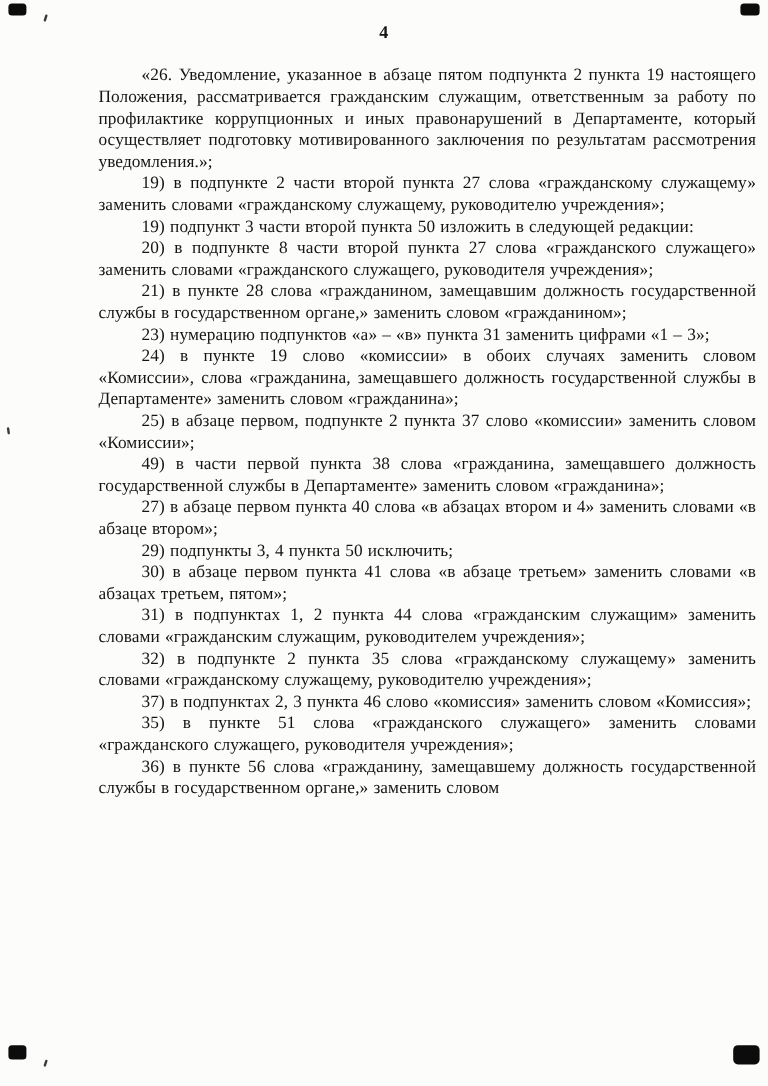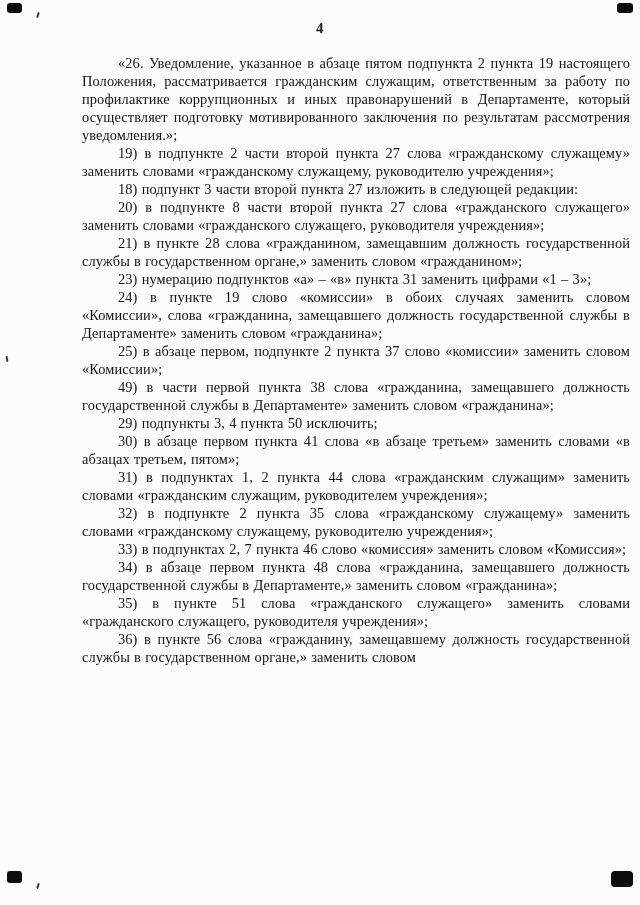--- a/index.html
+++ b/index.html
@@ -75,30 +75,30 @@
   <div class="scan-mark br"></div>
   <div class="speck s1"></div>
   <div class="speck s2"></div>
   <div class="speck s3"></div>
 
   <div class="page-number">4</div>
 
   <div class="text-block">
       <p class="para">«26. Уведомление, указанное в абзаце пятом подпункта 2 пункта 19 настоящего Положения, рассматривается гражданским служащим, ответственным за работу по профилактике коррупционных и иных правонарушений в Департаменте, который осуществляет подготовку мотивированного заключения по результатам рассмотрения уведомления.»;</p>
       <p class="para">19) в подпункте 2 части второй пункта 27 слова «гражданскому служащему» заменить словами «гражданскому служащему, руководителю учреждения»;</p>
-      <p class="para">18) подпункт 3 части второй пункта 27 изложить в следующей редакции:</p>
+      <p class="para">19) подпункт 3 части второй пункта 50 изложить в следующей редакции:</p>
       <p class="para">20) в подпункте 8 части второй пункта 27 слова «гражданского служащего» заменить словами «гражданского служащего, руководителя учреждения»;</p>
       <p class="para">21) в пункте 28 слова «гражданином, замещавшим должность государственной службы в государственном органе,» заменить словом «гражданином»;</p>
       <p class="para">23) нумерацию подпунктов «а» – «в» пункта 31 заменить цифрами «1 – 3»;</p>
       <p class="para">24) в пункте 19 слово «комиссии» в обоих случаях заменить словом «Комиссии», слова «гражданина, замещавшего должность государственной службы в Департаменте» заменить словом «гражданина»;</p>
       <p class="para">25) в абзаце первом, подпункте 2 пункта 37 слово «комиссии» заменить словом «Комиссии»;</p>
       <p class="para">49) в части первой пункта 38 слова «гражданина, замещавшего должность государственной службы в Департаменте» заменить словом «гражданина»;</p>
+      <p class="para">27) в абзаце первом пункта 40 слова «в абзацах втором и 4» заменить словами «в абзаце втором»;</p>
       <p class="para">29) подпункты 3, 4 пункта 50 исключить;</p>
       <p class="para">30) в абзаце первом пункта 41 слова «в абзаце третьем» заменить словами «в абзацах третьем, пятом»;</p>
       <p class="para">31) в подпунктах 1, 2 пункта 44 слова «гражданским служащим» заменить словами «гражданским служащим, руководителем учреждения»;</p>
       <p class="para">32) в подпункте 2 пункта 35 слова «гражданскому служащему» заменить словами «гражданскому служащему, руководителю учреждения»;</p>
-      <p class="para">33) в подпунктах 2, 7 пункта 46 слово «комиссия» заменить словом «Комиссия»;</p>
-      <p class="para">34) в абзаце первом пункта 48 слова «гражданина, замещавшего должность государственной службы в Департаменте,» заменить словом «гражданина»;</p>
+      <p class="para">37) в подпунктах 2, 3 пункта 46 слово «комиссия» заменить словом «Комиссия»;</p>
       <p class="para">35) в пункте 51 слова «гражданского служащего» заменить словами «гражданского служащего, руководителя учреждения»;</p>
       <p class="para">36) в пункте 56 слова «гражданину, замещавшему должность государственной службы в государственном органе,» заменить словом</p>
     </div>
 
 </div>
 
 </body></html>

